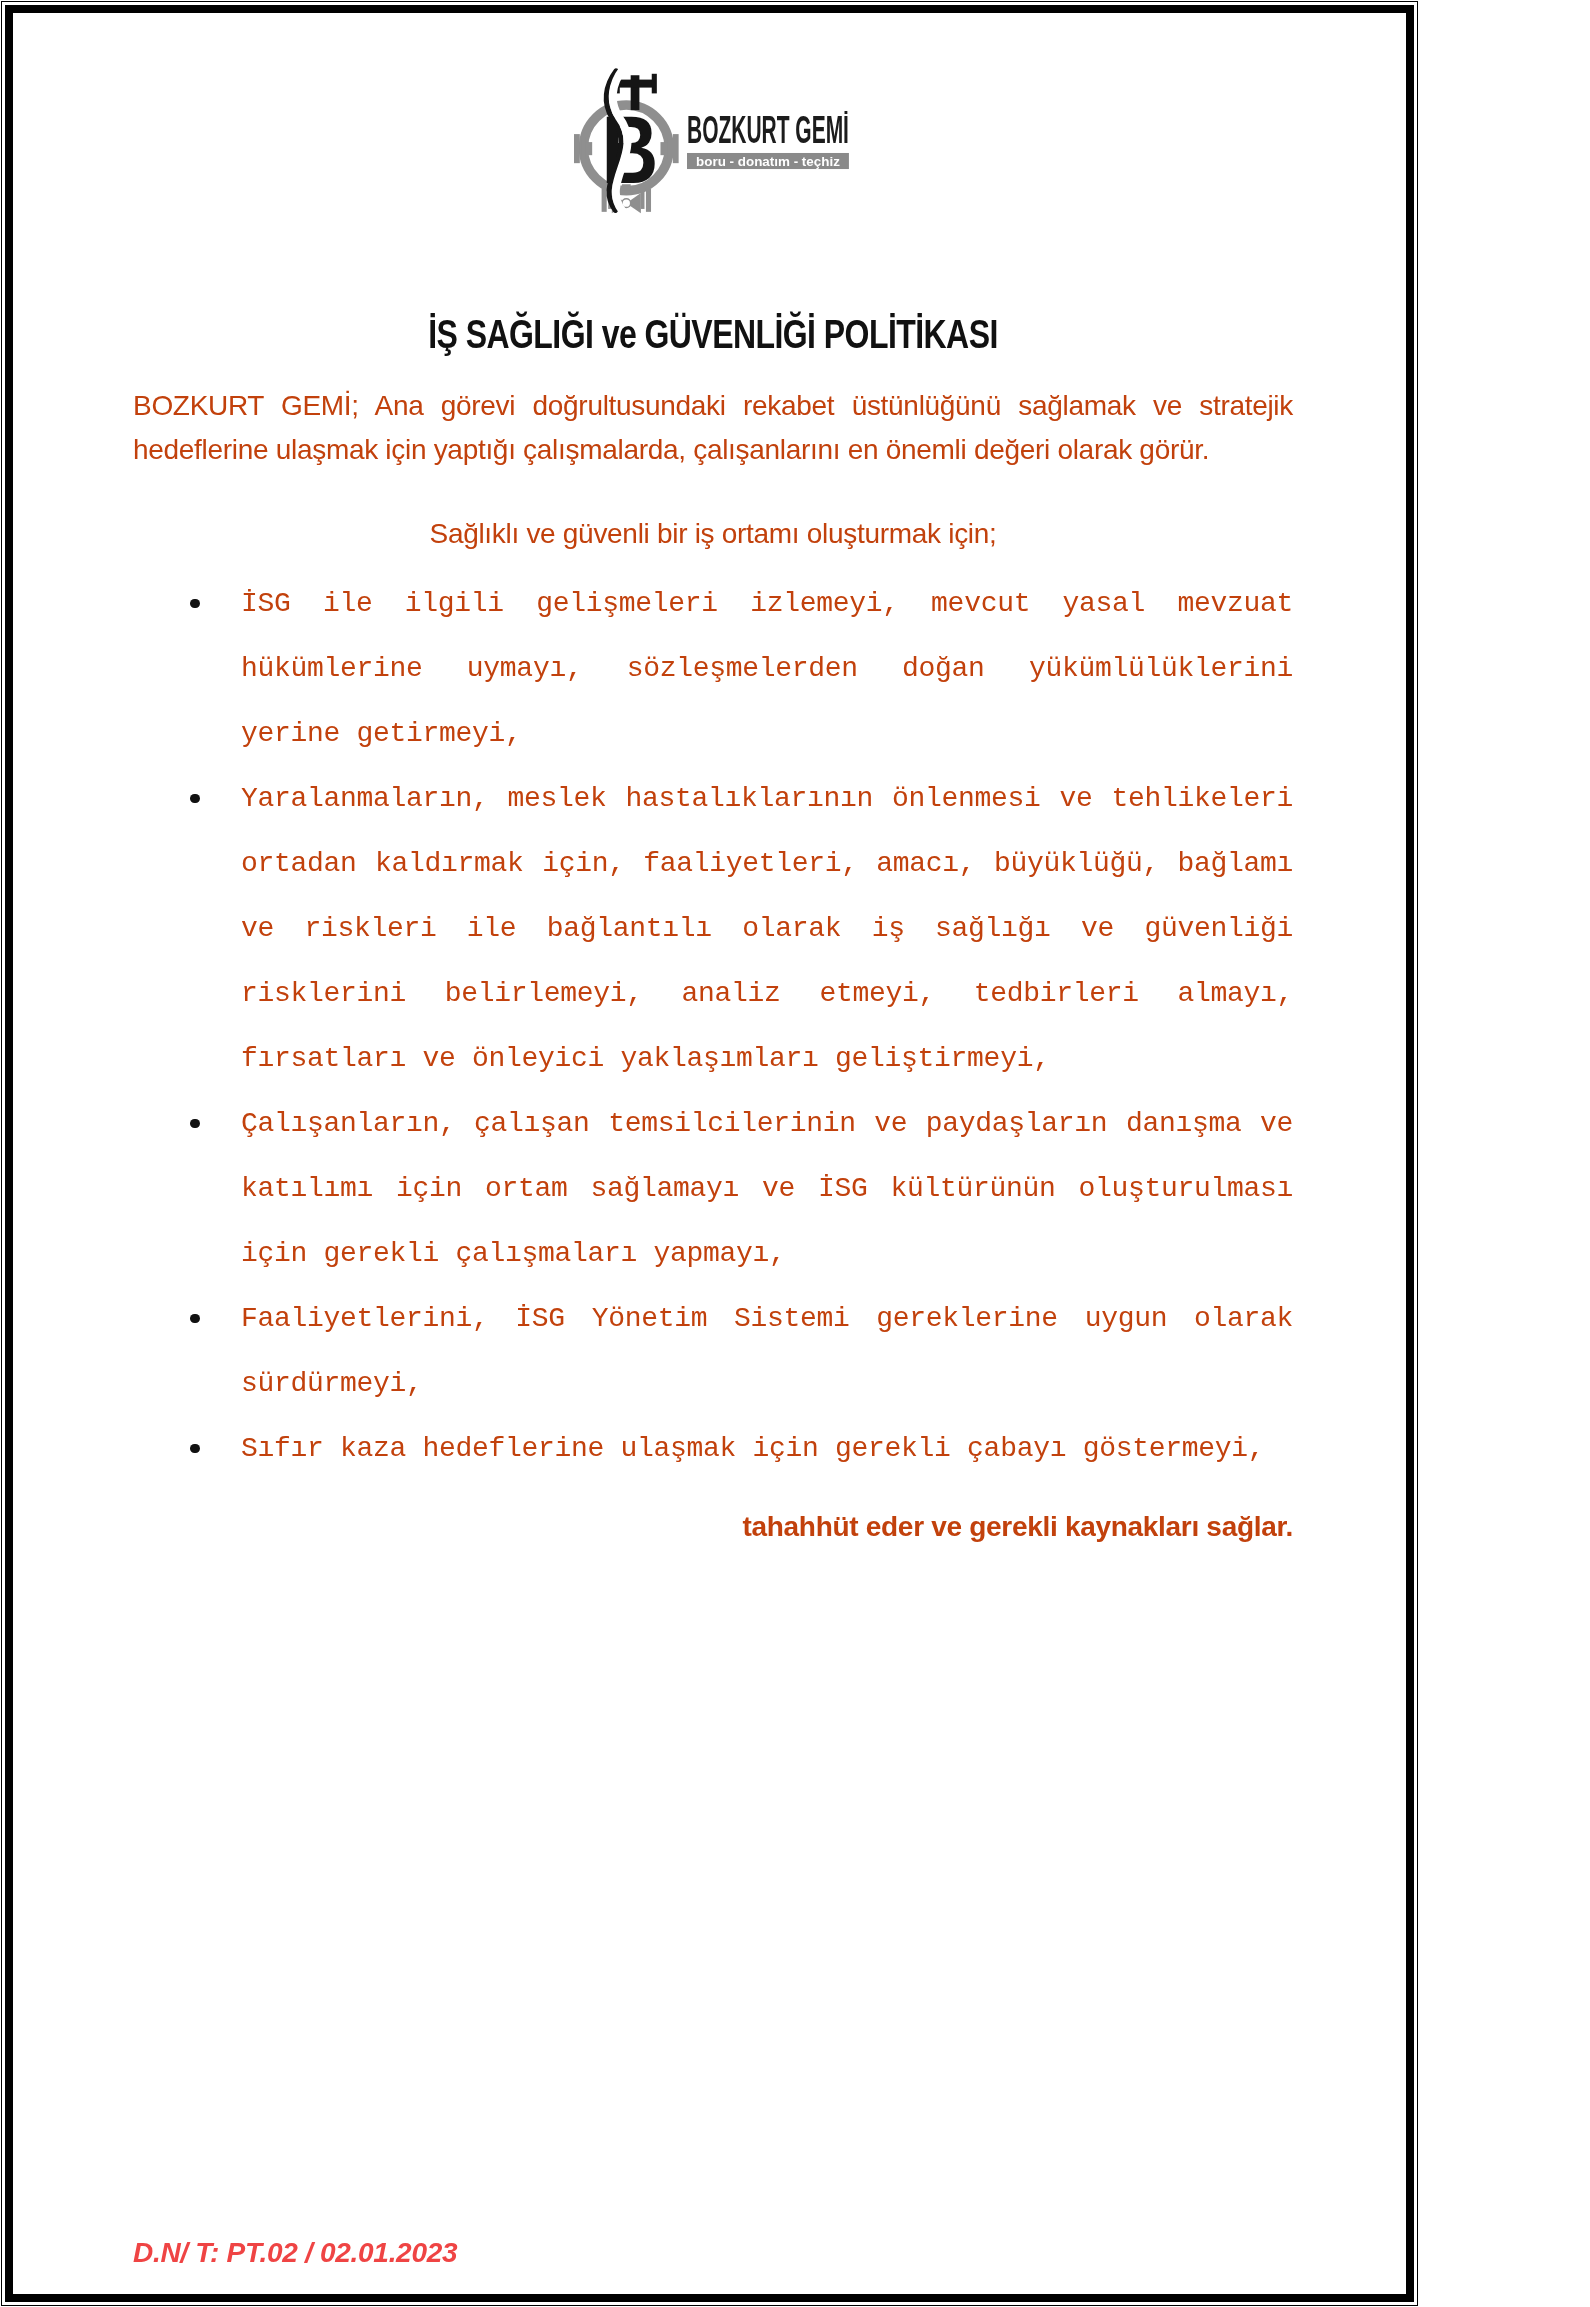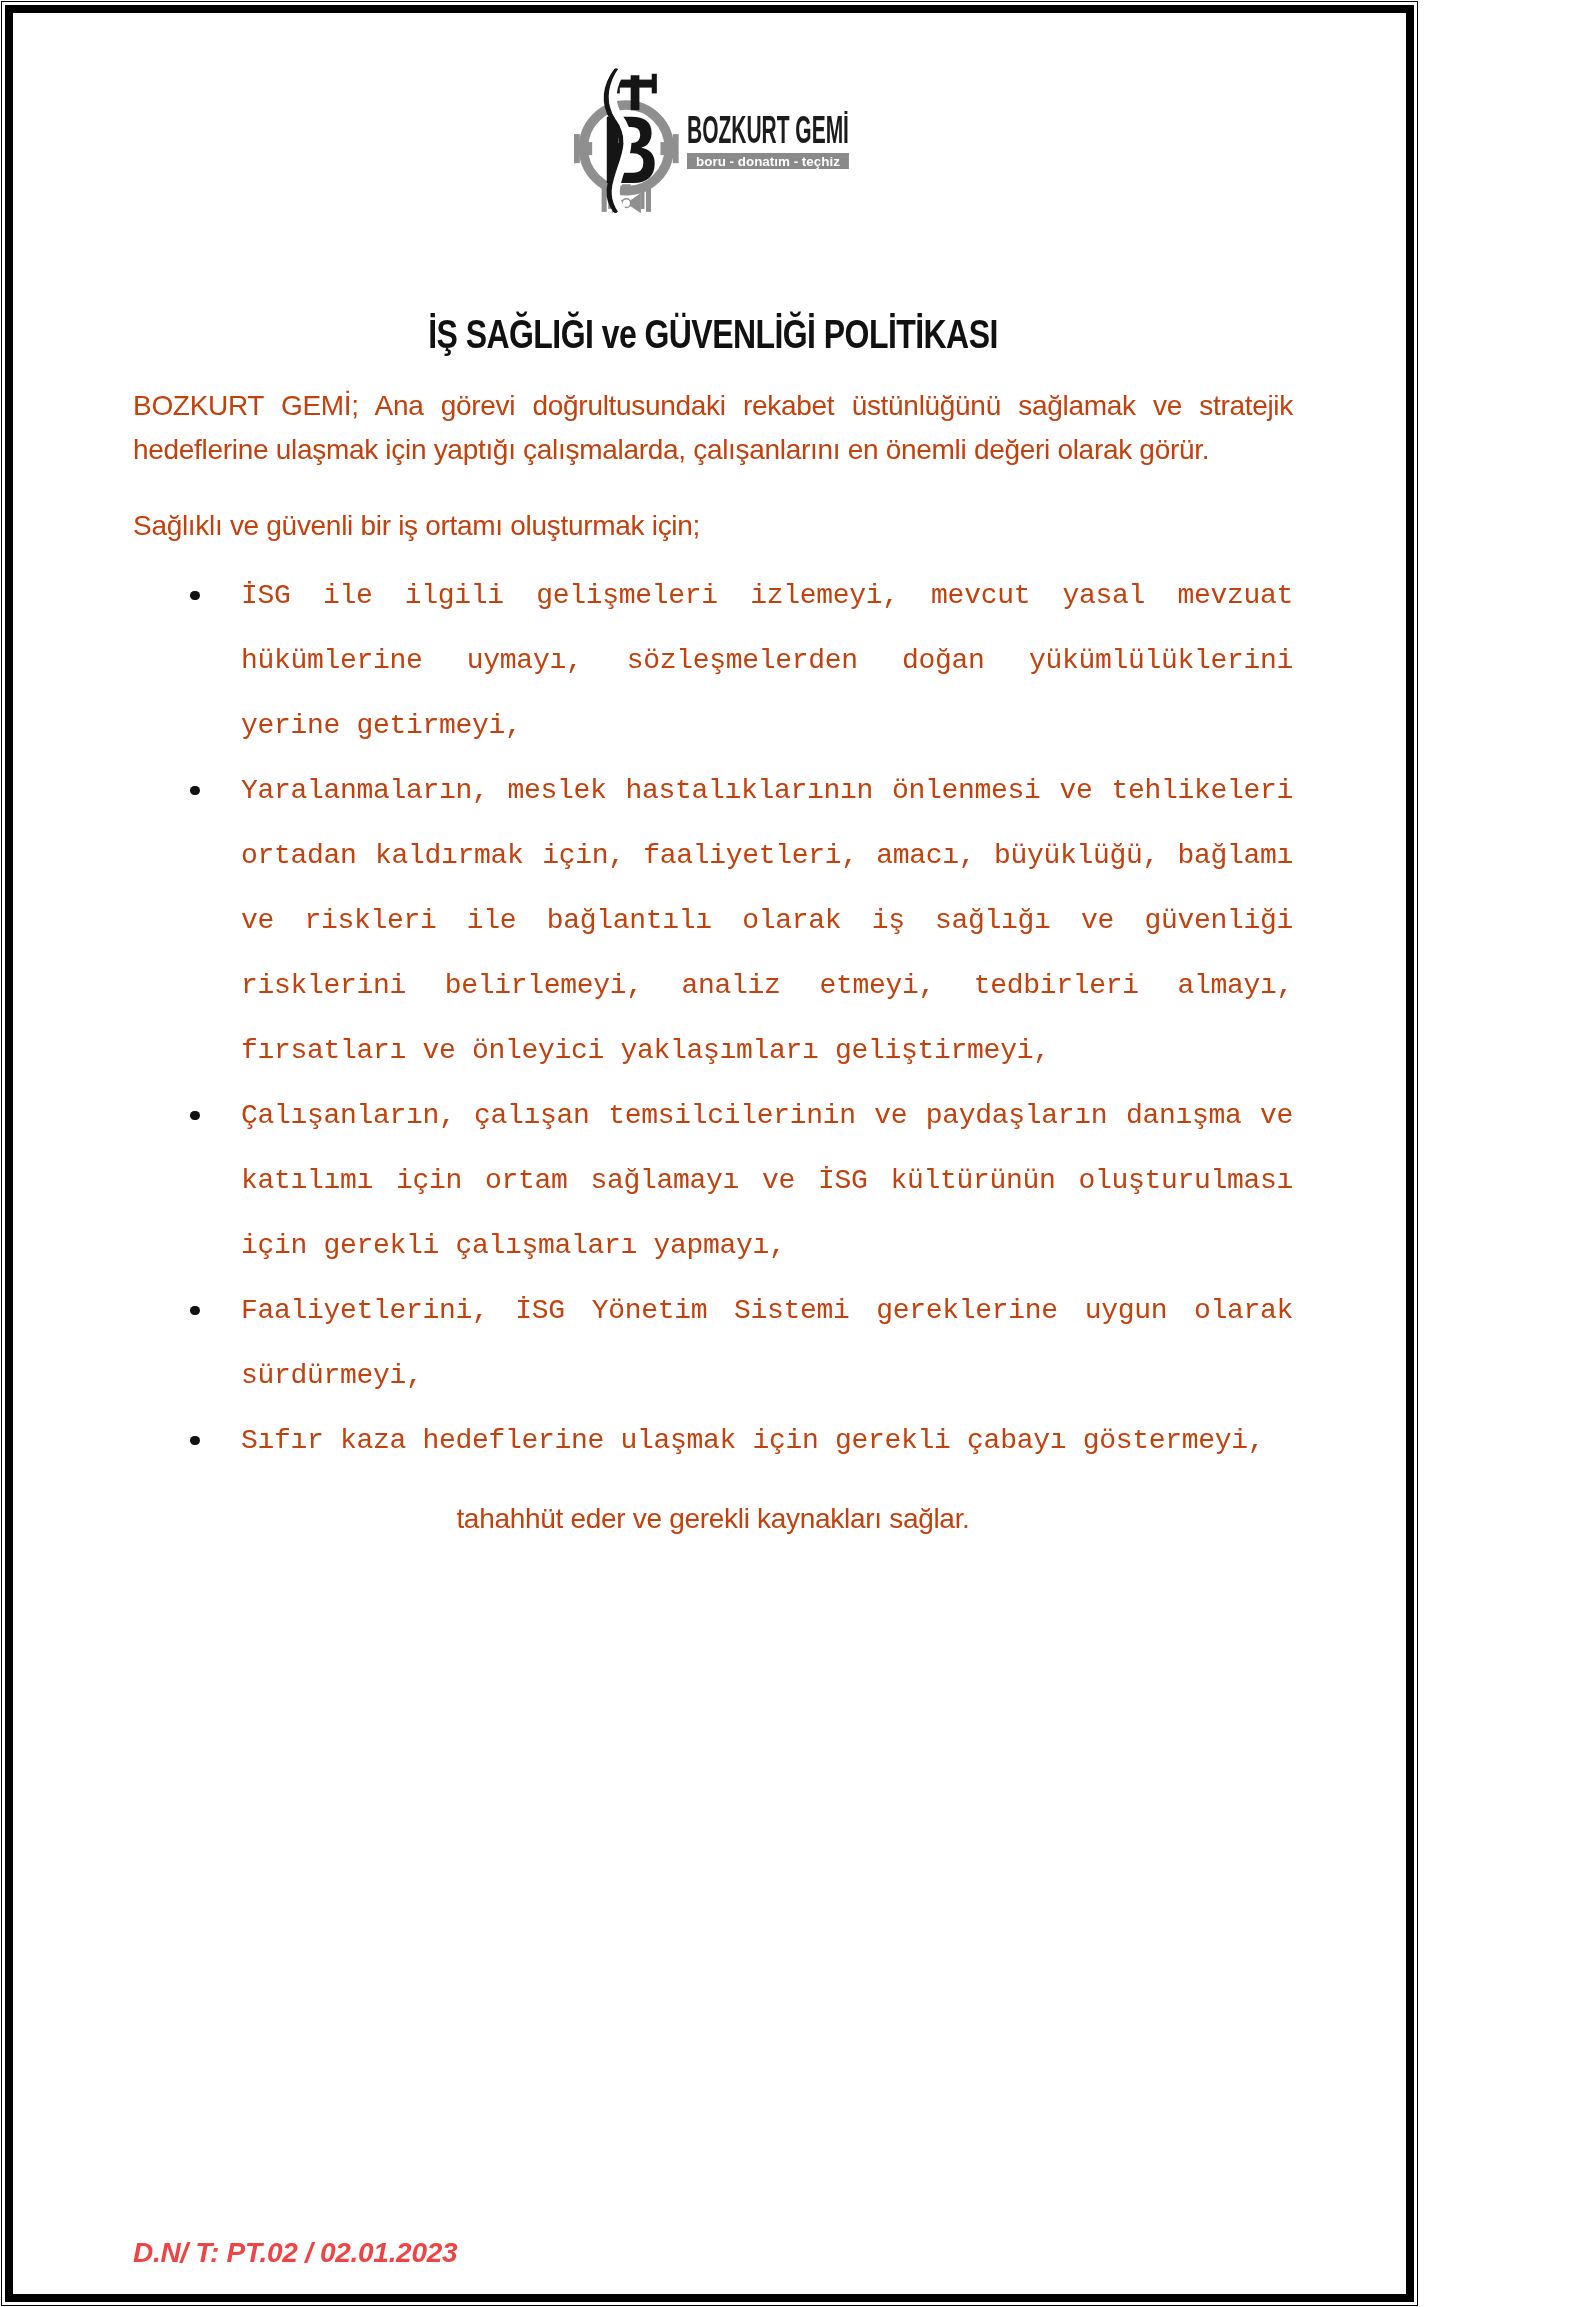--- a/index.html
+++ b/index.html
@@ -27,30 +27,30 @@
     margin:94px 0 0;
     text-align:center;
     font-size:40px; font-weight:bold; line-height:49px;
     letter-spacing:-0.7px;
     transform:scaleX(0.80); transform-origin:center;
     white-space:nowrap;
     color:#111;
   }
   .body-text { font-size:28px; letter-spacing:-0.3px; color:#c2410c; }
   p.intro   { margin:25px 0 0; line-height:44px; text-align:justify; }
-  p.leadin  { margin:32px 0 0; line-height:44px; text-align:left; }
+  p.leadin  { margin:40px 0 0; line-height:44px; text-align:center; }
 
   ul.bullets { margin:14.6px 0 0; padding:0; list-style:none; line-height:65px;font-family:Liberation Mono, monospace; }
   ul.bullets li { position:relative; padding-left:108px; text-align:justify; }
   ul.bullets li::before {
     content:""; position:absolute; left:57px; top:28px;
     width:9.8px; height:9.8px; border-radius:50%; background:#111;
   }
 
-  p.closing   { margin:24.4px 0 0; line-height:44px; text-align:center; }
+  p.closing   { margin:24.4px 0 0; line-height:44px; text-align:right;font-weight:bold; }
   p.signature { margin:45px 0 0; line-height:44px; text-align:center; }
 
   .doc-footer {
     position:absolute; left:133px; bottom:38px;
     font-size:28px; font-weight:bold; font-style:italic;
     letter-spacing:-0.3px; color:#ef4444;
   }
 </style>
 </head>
 <body>

